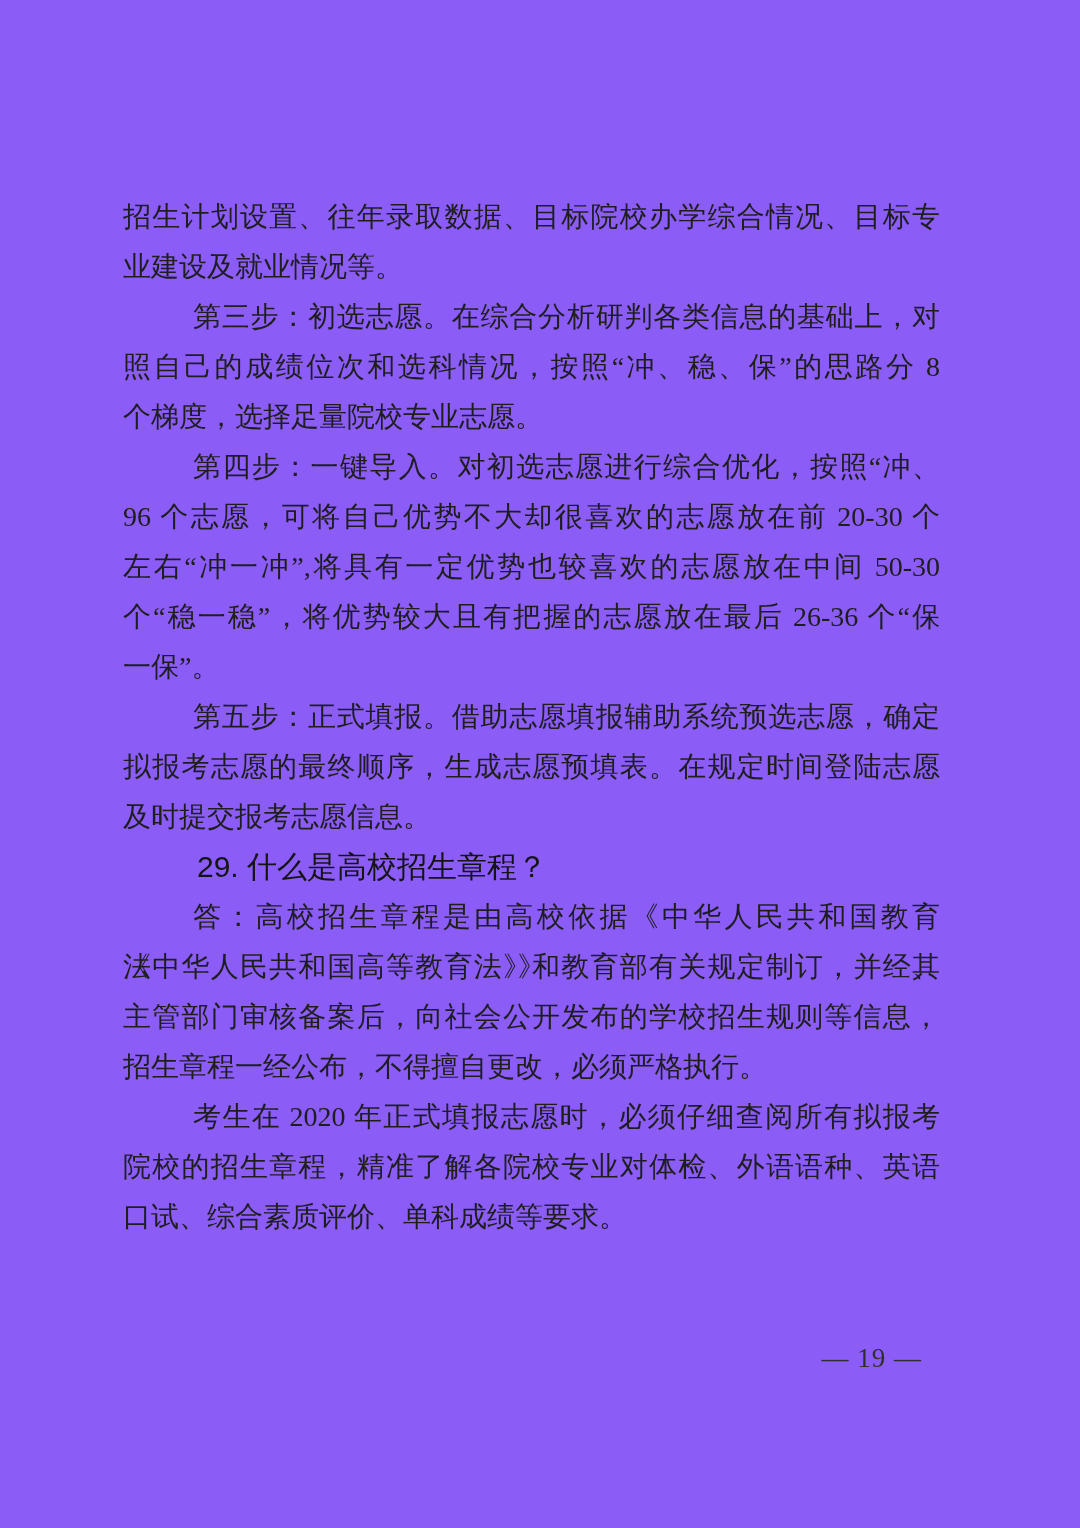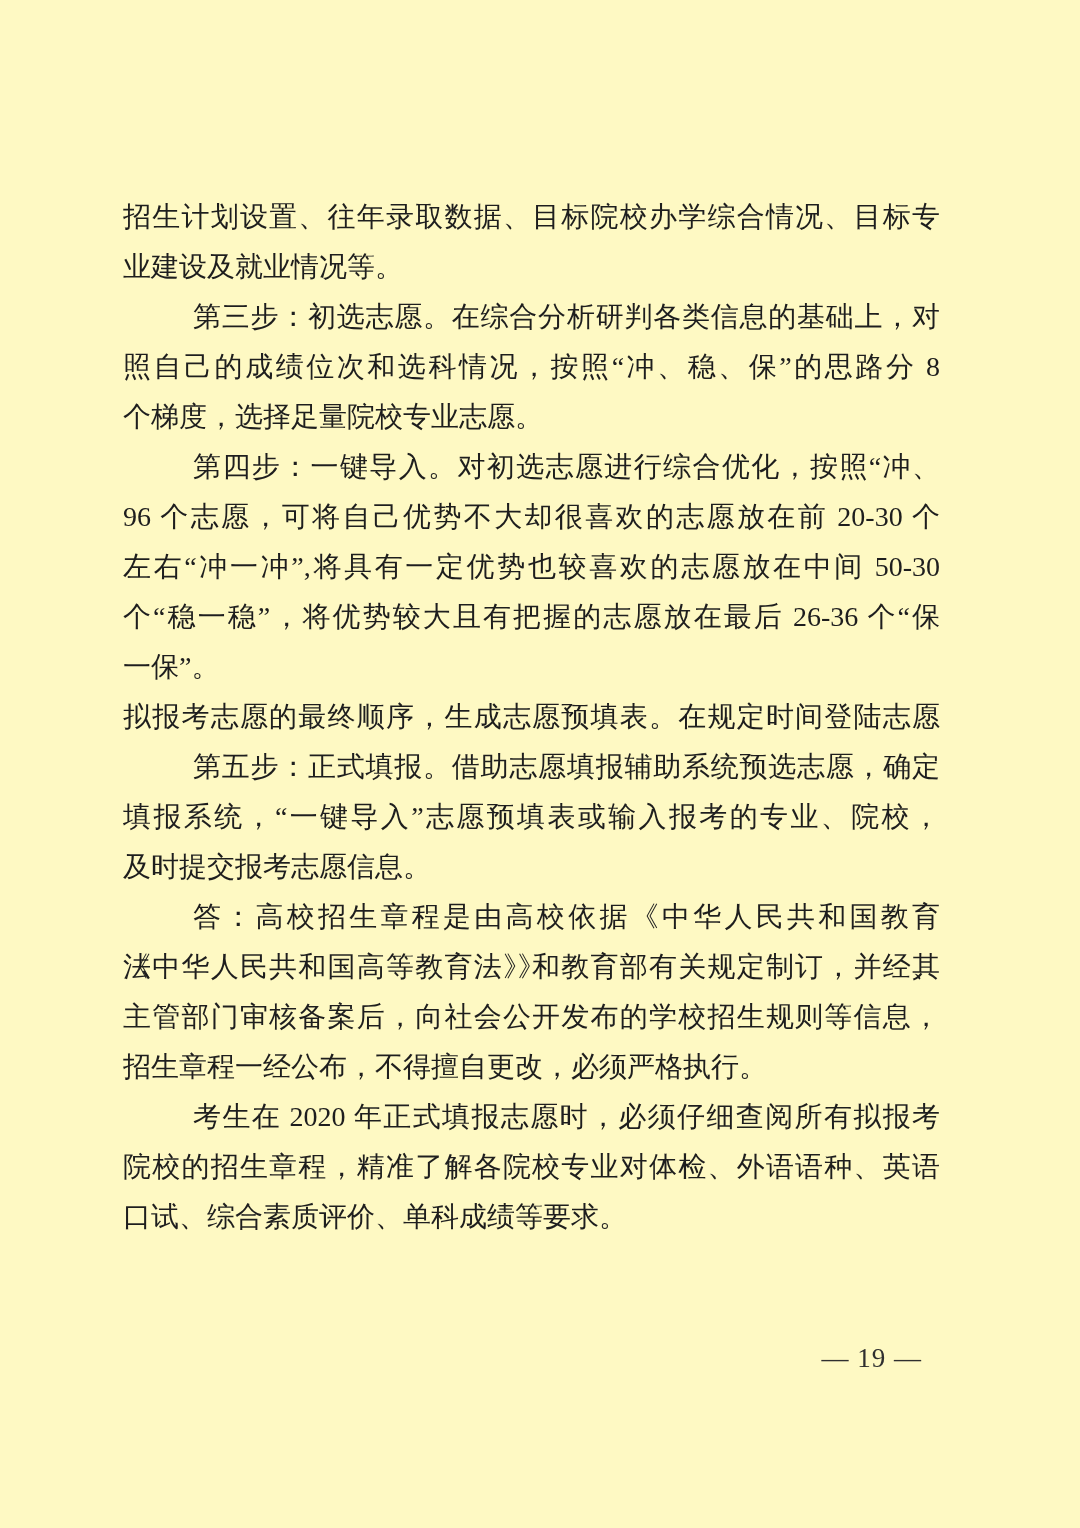--- a/index.html
+++ b/index.html
@@ -4,21 +4,21 @@
 <style>
   html, body {
     margin: 0;
     padding: 0;
     background: #ffffff;
   }
   .page {
     position: relative;
     width: 1080px;
     height: 1528px;
-    background: #fef9c3;
+    background: #8b5cf6;
     overflow: hidden;
     font-family: "Liberation Serif", "DejaVu Serif", serif;
   }
   
   .body-block {
     position: absolute;
     left: 123px;
     top: 192px;
     width: 817px;
   }
@@ -71,24 +71,24 @@
   <div class="line fill">招生计划设置、往年录取数据、目标院校办学综合情况、目标专</div>
       <div class="line">业建设及就业情况等。</div>
       <div class="line fill indent">第三步：初选志愿。在综合分析研判各类信息的基础上，对</div>
       <div class="line fill">照自己的成绩位次和选科情况，按照“冲、稳、保”的思路分 8</div>
       <div class="line">个梯度，选择足量院校专业志愿。</div>
       <div class="line fill indent">第四步：一键导入。对初选志愿进行综合优化，按照“冲、</div>
       <div class="line fill">96 个志愿，可将自己优势不大却很喜欢的志愿放在前 20-30 个</div>
       <div class="line fill">左右“冲一冲”,将具有一定优势也较喜欢的志愿放在中间 50-30</div>
       <div class="line fill">个“稳一稳”，将优势较大且有把握的志愿放在最后 26-36 个“保</div>
       <div class="line">一保”。</div>
+      <div class="line fill indent">第五步：正式填报。借助志愿填报辅助系统预选志愿，确定</div>
       <div class="line fill">拟报考志愿的最终顺序，生成志愿预填表。在规定时间登陆志愿</div>
-      <div class="line fill indent">第五步：正式填报。借助志愿填报辅助系统预选志愿，确定</div>
-      <div class="line fill">填报系统，“一键导入”志愿预填表或输入报考的专业、院校，</div>
       <div class="line">及时提交报考志愿信息。</div>
+      <div class="line indent heading">29. 什么是高校招生章程？</div>
       <div class="line fill indent">答：高校招生章程是由高校依据《中华人民共和国教育法》、</div>
       <div class="line fill">《中华人民共和国高等教育法》和教育部有关规定制订，并经其</div>
       <div class="line fill">主管部门审核备案后，向社会公开发布的学校招生规则等信息，</div>
       <div class="line">招生章程一经公布，不得擅自更改，必须严格执行。</div>
       <div class="line fill indent">考生在 2020 年正式填报志愿时，必须仔细查阅所有拟报考</div>
       <div class="line fill">院校的招生章程，精准了解各院校专业对体检、外语语种、英语</div>
       <div class="line">口试、综合素质评价、单科成绩等要求。</div>
     </div>
   <div class="page-number">— 19 —</div>
 </div>

